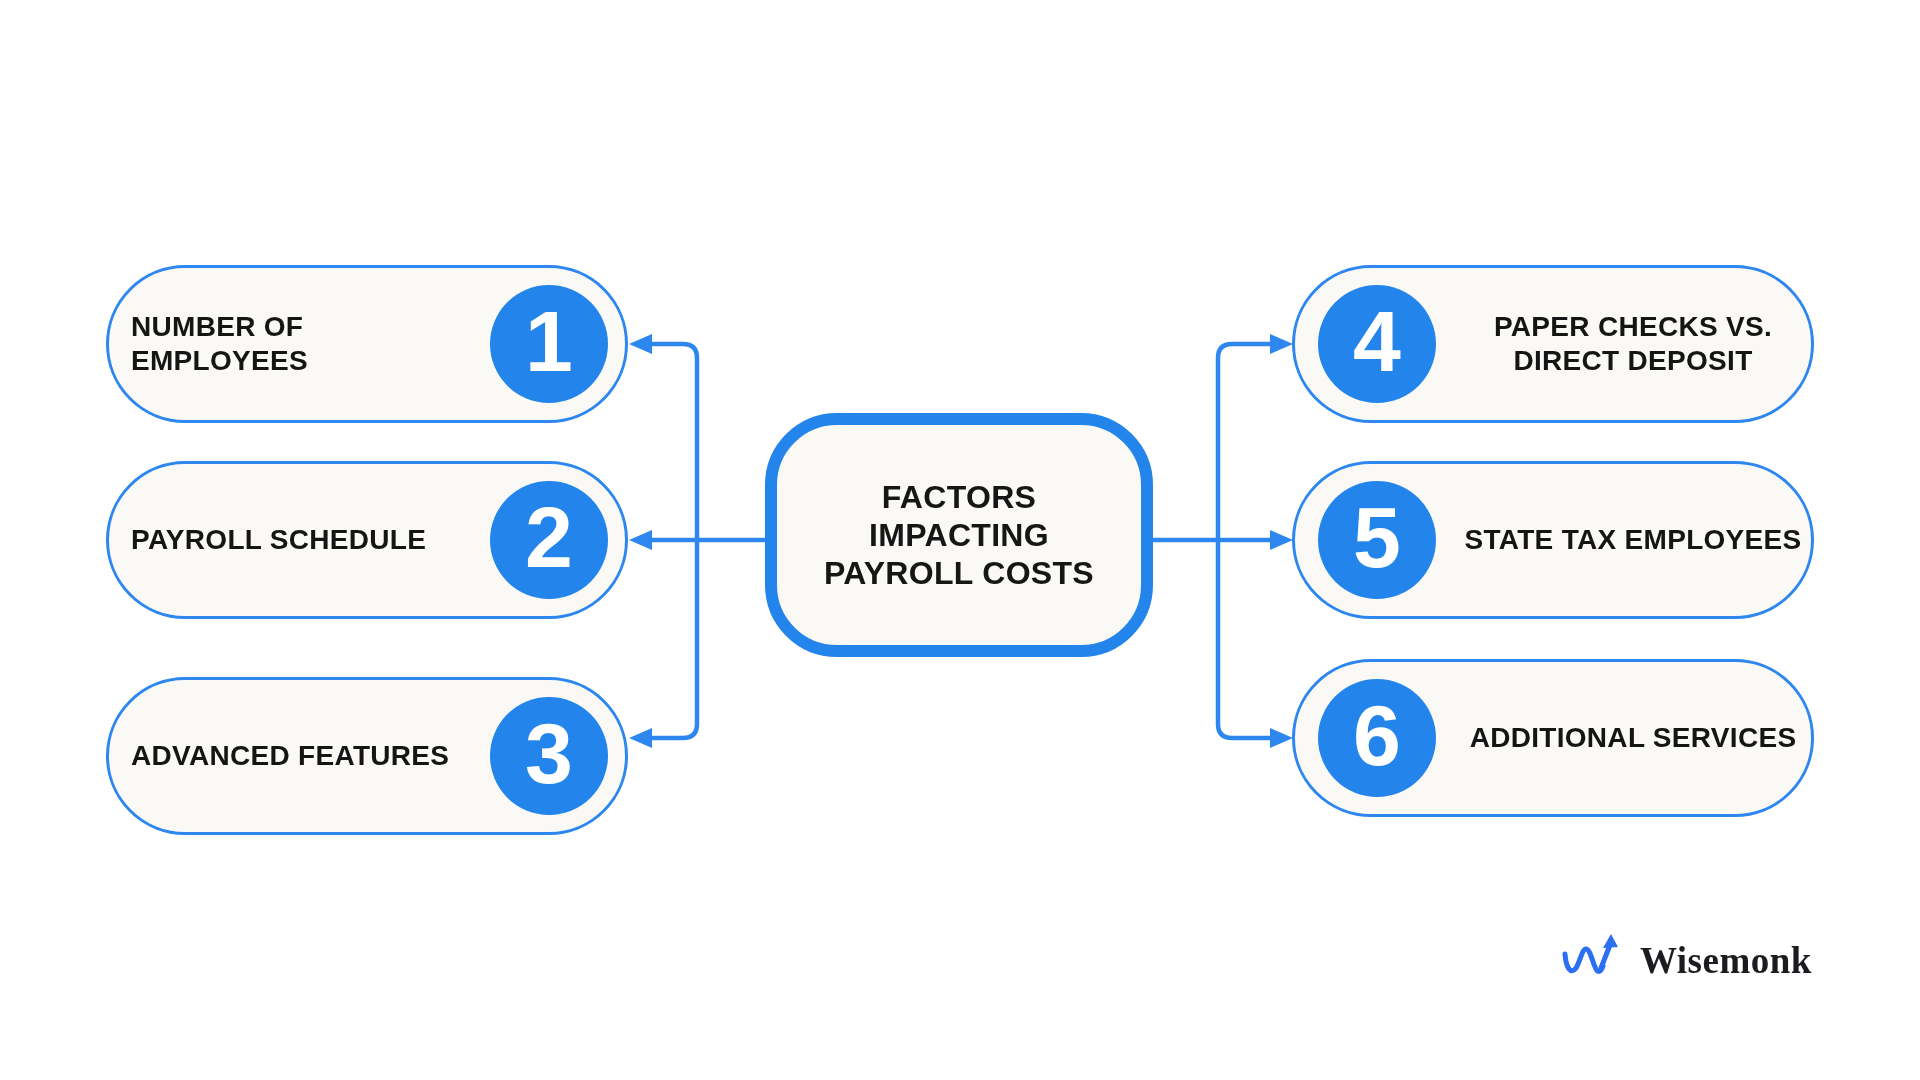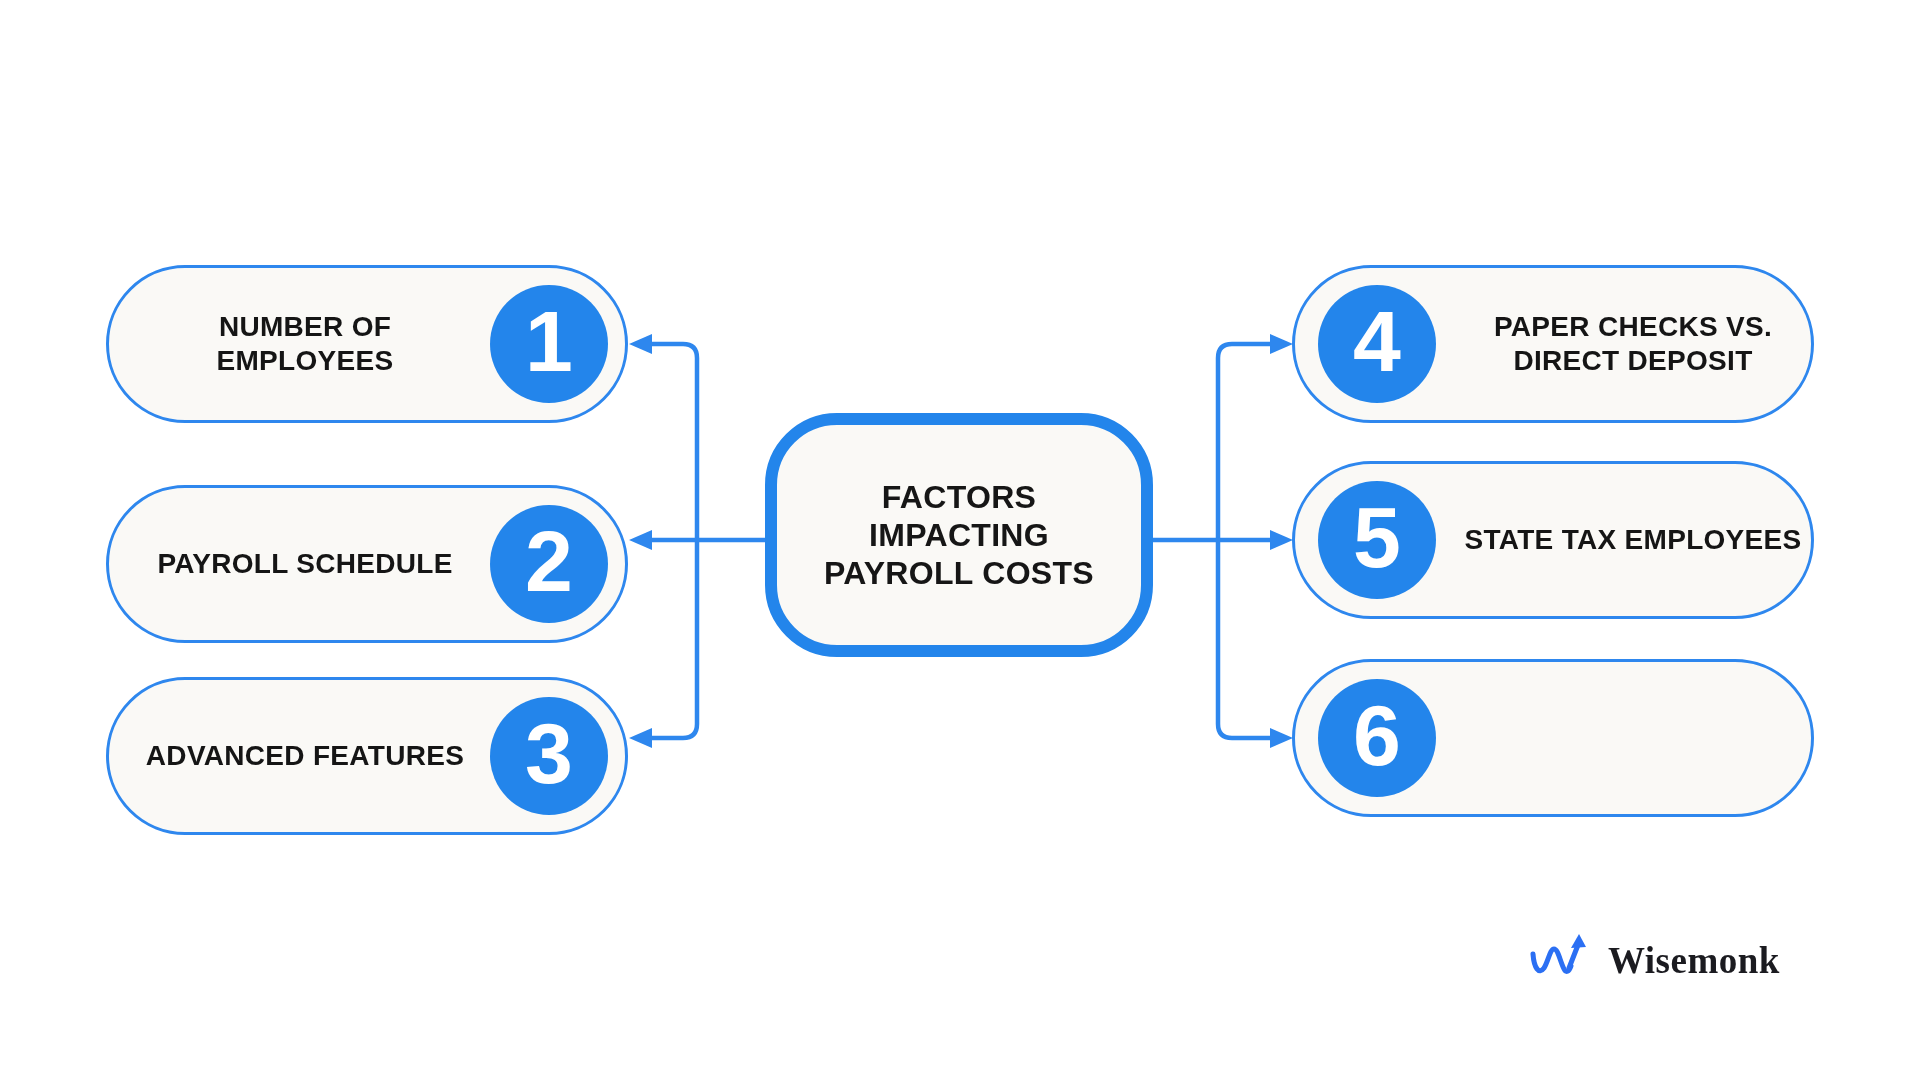--- a/index.html
+++ b/index.html
@@ -24,21 +24,21 @@
   .pill {
     position: absolute;
     width: 522px;
     height: 158px;
     background: #FAF9F6;
     border: 3px solid #2E87EE;
     border-radius: 90px;
     z-index: 2;
   }
   .pill-1 { left: 106px; top: 265px; }
-  .pill-2 { left: 106px; top: 461px; margin-top: 24px; }
+  .pill-2 { left: 106px; top: 461px; }
   .pill-3 { left: 106px; top: 677px; }
   .pill-4 { left: 1292px; top: 265px; }
   .pill-5 { left: 1292px; top: 461px; }
   .pill-6 { left: 1292px; top: 659px; }
 
   .num-circle {
     position: absolute;
     width: 118px; height: 118px;
     top: 17px;
     border-radius: 50%;
@@ -61,21 +61,21 @@
     transform: translateY(-50%);
     font-weight: 700;
     font-size: 28px;
     line-height: 1.22;
     color: #151515;
     letter-spacing: 0.3px;
   }
   .pill-left .pill-label {
     left: 22px;
     width: 348px;
-    text-align: center;
+    text-align: left;
   }
   .pill-right .pill-label {
     left: 162px;
     width: 352px;
     text-align: center;
   }
 
   
   .center-node {
     position: absolute;
@@ -95,21 +95,21 @@
     line-height: 38px;
     color: #161616;
     text-align: center;
     letter-spacing: 0.3px;
   }
   .center-title span { display: block; }
 
   
   .brand {
     position: absolute;
-    left: 1530px; top: 928px;
+    left: 1562px; top: 928px;
     height: 64px;
     display: flex;
     align-items: center;
     gap: 16px;
     z-index: 2;
   }
   .brand-word {
     font-family: "Liberation Serif", serif;
     font-weight: 700;
     font-size: 37px;
@@ -165,20 +165,21 @@
   <div class="pill pill-right pill-4">
     <div class="num-circle">4</div>
     <div class="pill-label">PAPER CHECKS VS. DIRECT DEPOSIT</div>
   </div>
   <div class="pill pill-right pill-5">
     <div class="num-circle">5</div>
     <div class="pill-label">STATE TAX EMPLOYEES</div>
   </div>
   <div class="pill pill-right pill-6">
     <div class="num-circle">6</div>
+    <div class="pill-label">ADDITIONAL SERVICES</div>
   </div>
 
   <div class="brand">
     <svg width="62" height="56" viewBox="0 0 62 56" xmlns="http://www.w3.org/2000/svg">
       <path d="M3,22 C4,36 9,43 14,36 C18,30 20,17 24,17 C28,17 30,29 34,37 C36,41 39,40 41,34" stroke="#2B6FF3" stroke-width="5" fill="none" stroke-linecap="round"></path>
       <path d="M39,36 L48,13" stroke="#2B6FF3" stroke-width="5" fill="none" stroke-linecap="round"></path>
       <polygon points="49,2 41,16 56,15" fill="#2B6FF3"></polygon>
     </svg>
     <div class="brand-word">Wisemonk</div>
   </div>

